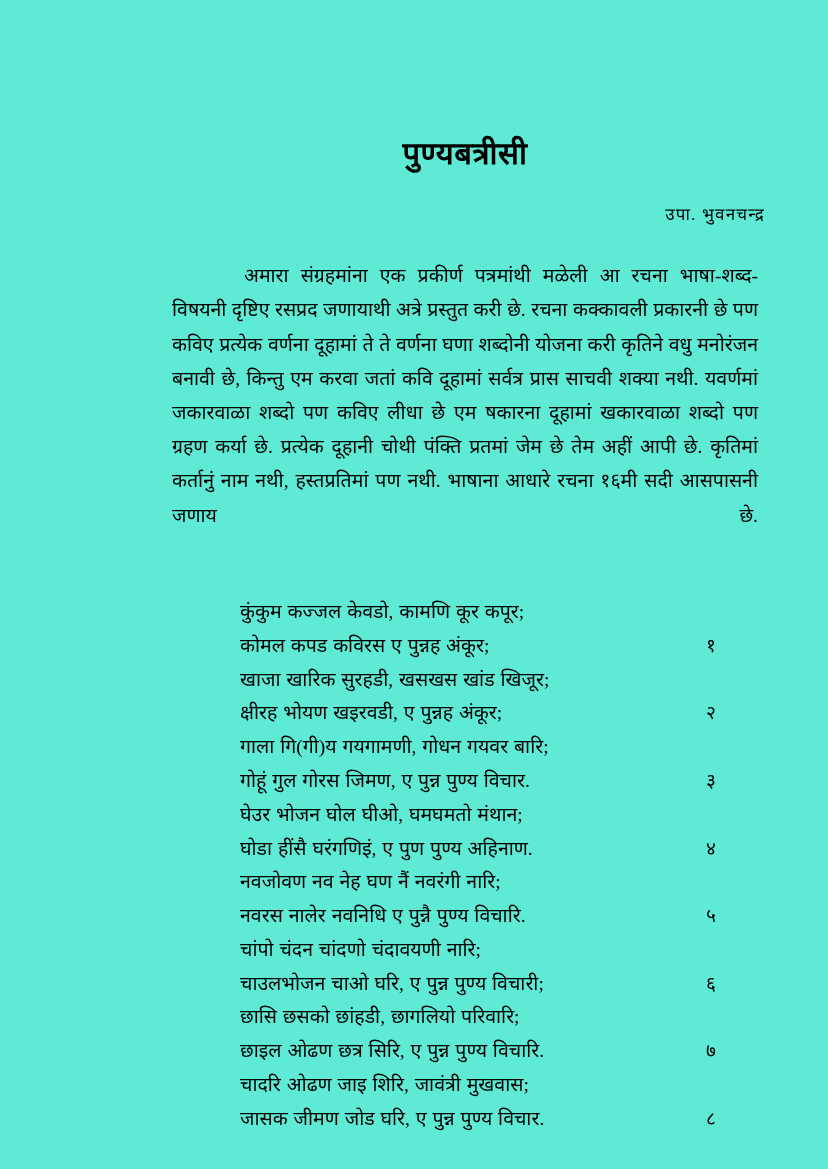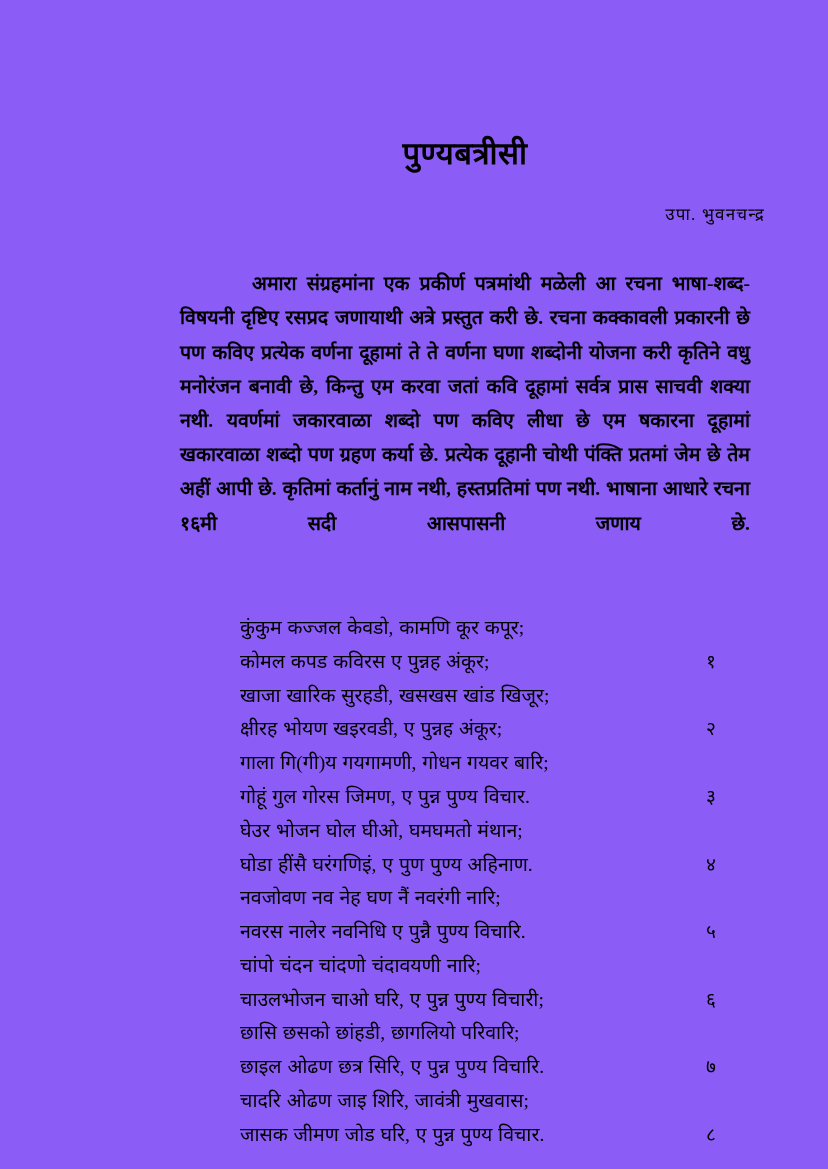--- a/index.html
+++ b/index.html
@@ -10,21 +10,21 @@
   }
   body {
     font-family: "Liberation Serif", "DejaVu Serif", serif;
     color: #000000;
   }
   .page {
     position: relative;
     width: 828px;
     height: 1169px;
     margin: 0 auto;
-    background: #8b5cf6;
+    background: #5eead4;
     overflow: hidden;
     box-sizing: border-box;
   }
   .content {
     position: absolute;
     left: 164px;
     top: 0;
     width: 602px;
   }
 
@@ -47,30 +47,29 @@
     font-weight: 400;
     letter-spacing: 1.2px;
     margin: 0;
     padding-top: 31px;
     padding-right: 1px;
     color: #000;
   }
 
   
   .intro {
-    margin: 16px;
+    margin: 8px;
     padding-top: 26px;
     font-size: 19.5px;
     line-height: 34.2px;
     text-align: justify;
     text-justify: inter-word;
     text-indent: 72px;
     color: #000;
     word-spacing: 0.5px;
-    font-weight: bold;
   }
   .intro::after {
     content: "";
     display: inline-block;
     width: 100%;
   }
 
   
   .verses {
     margin: 8px;

